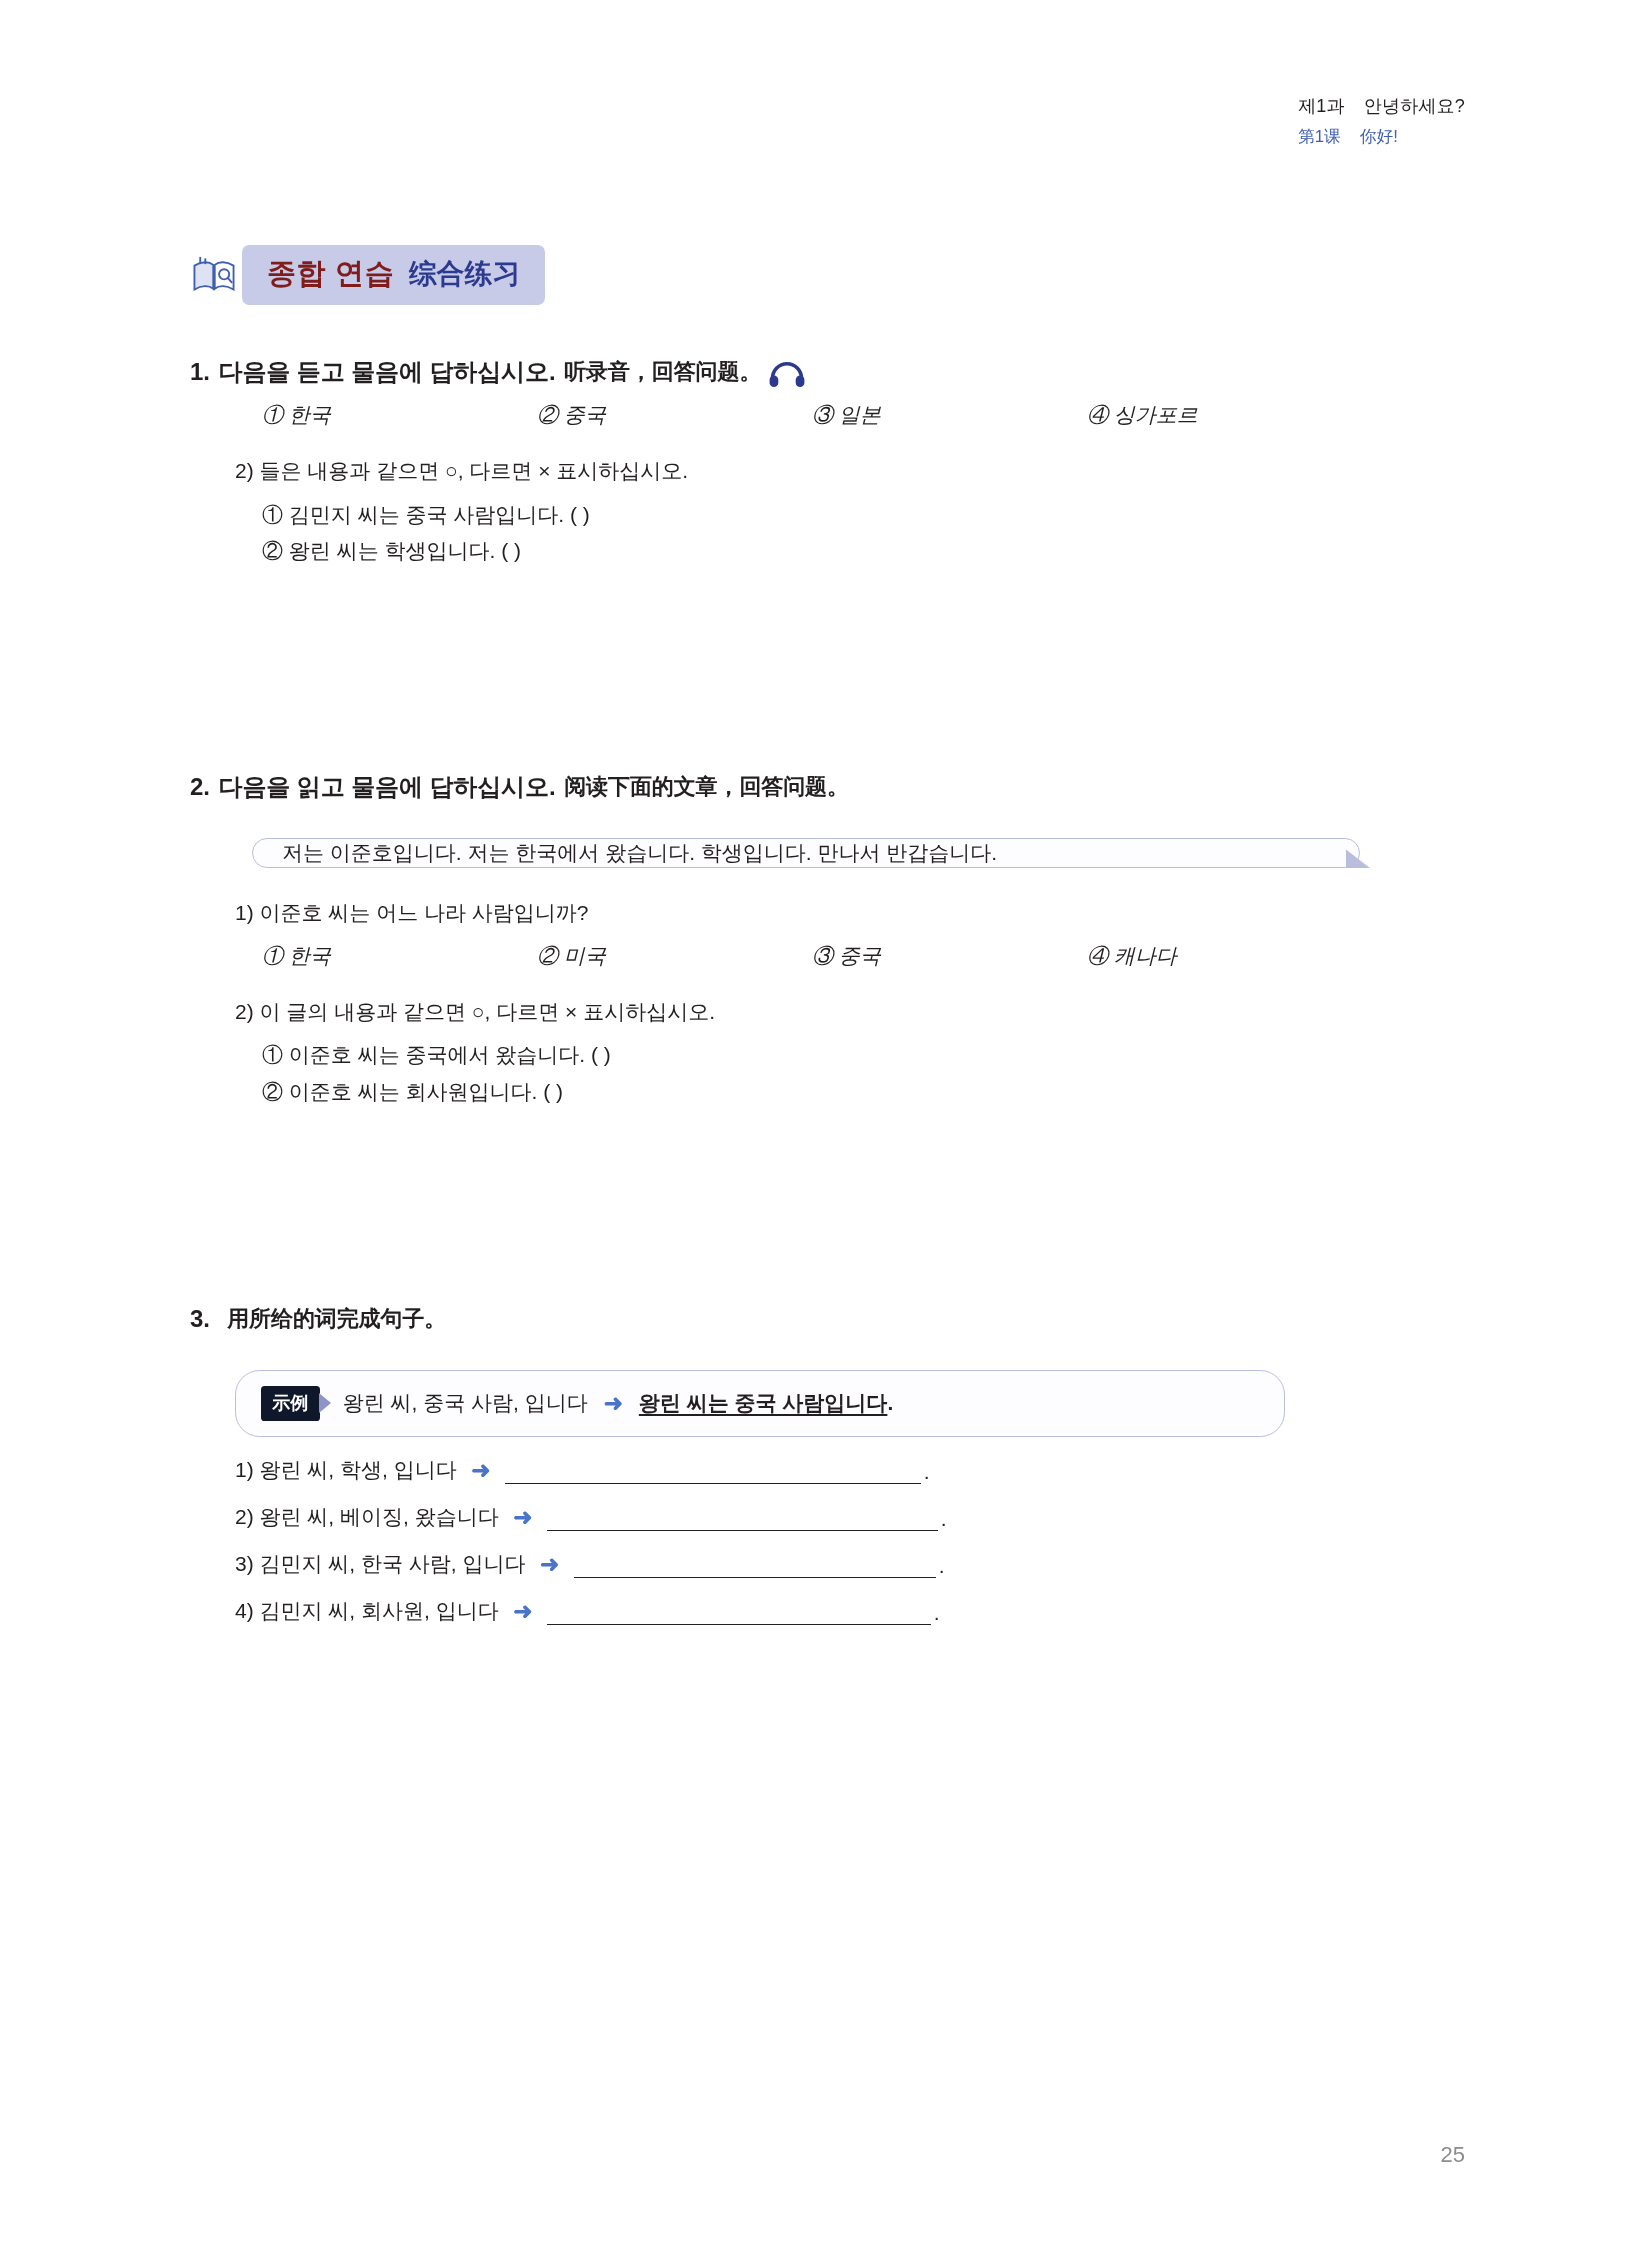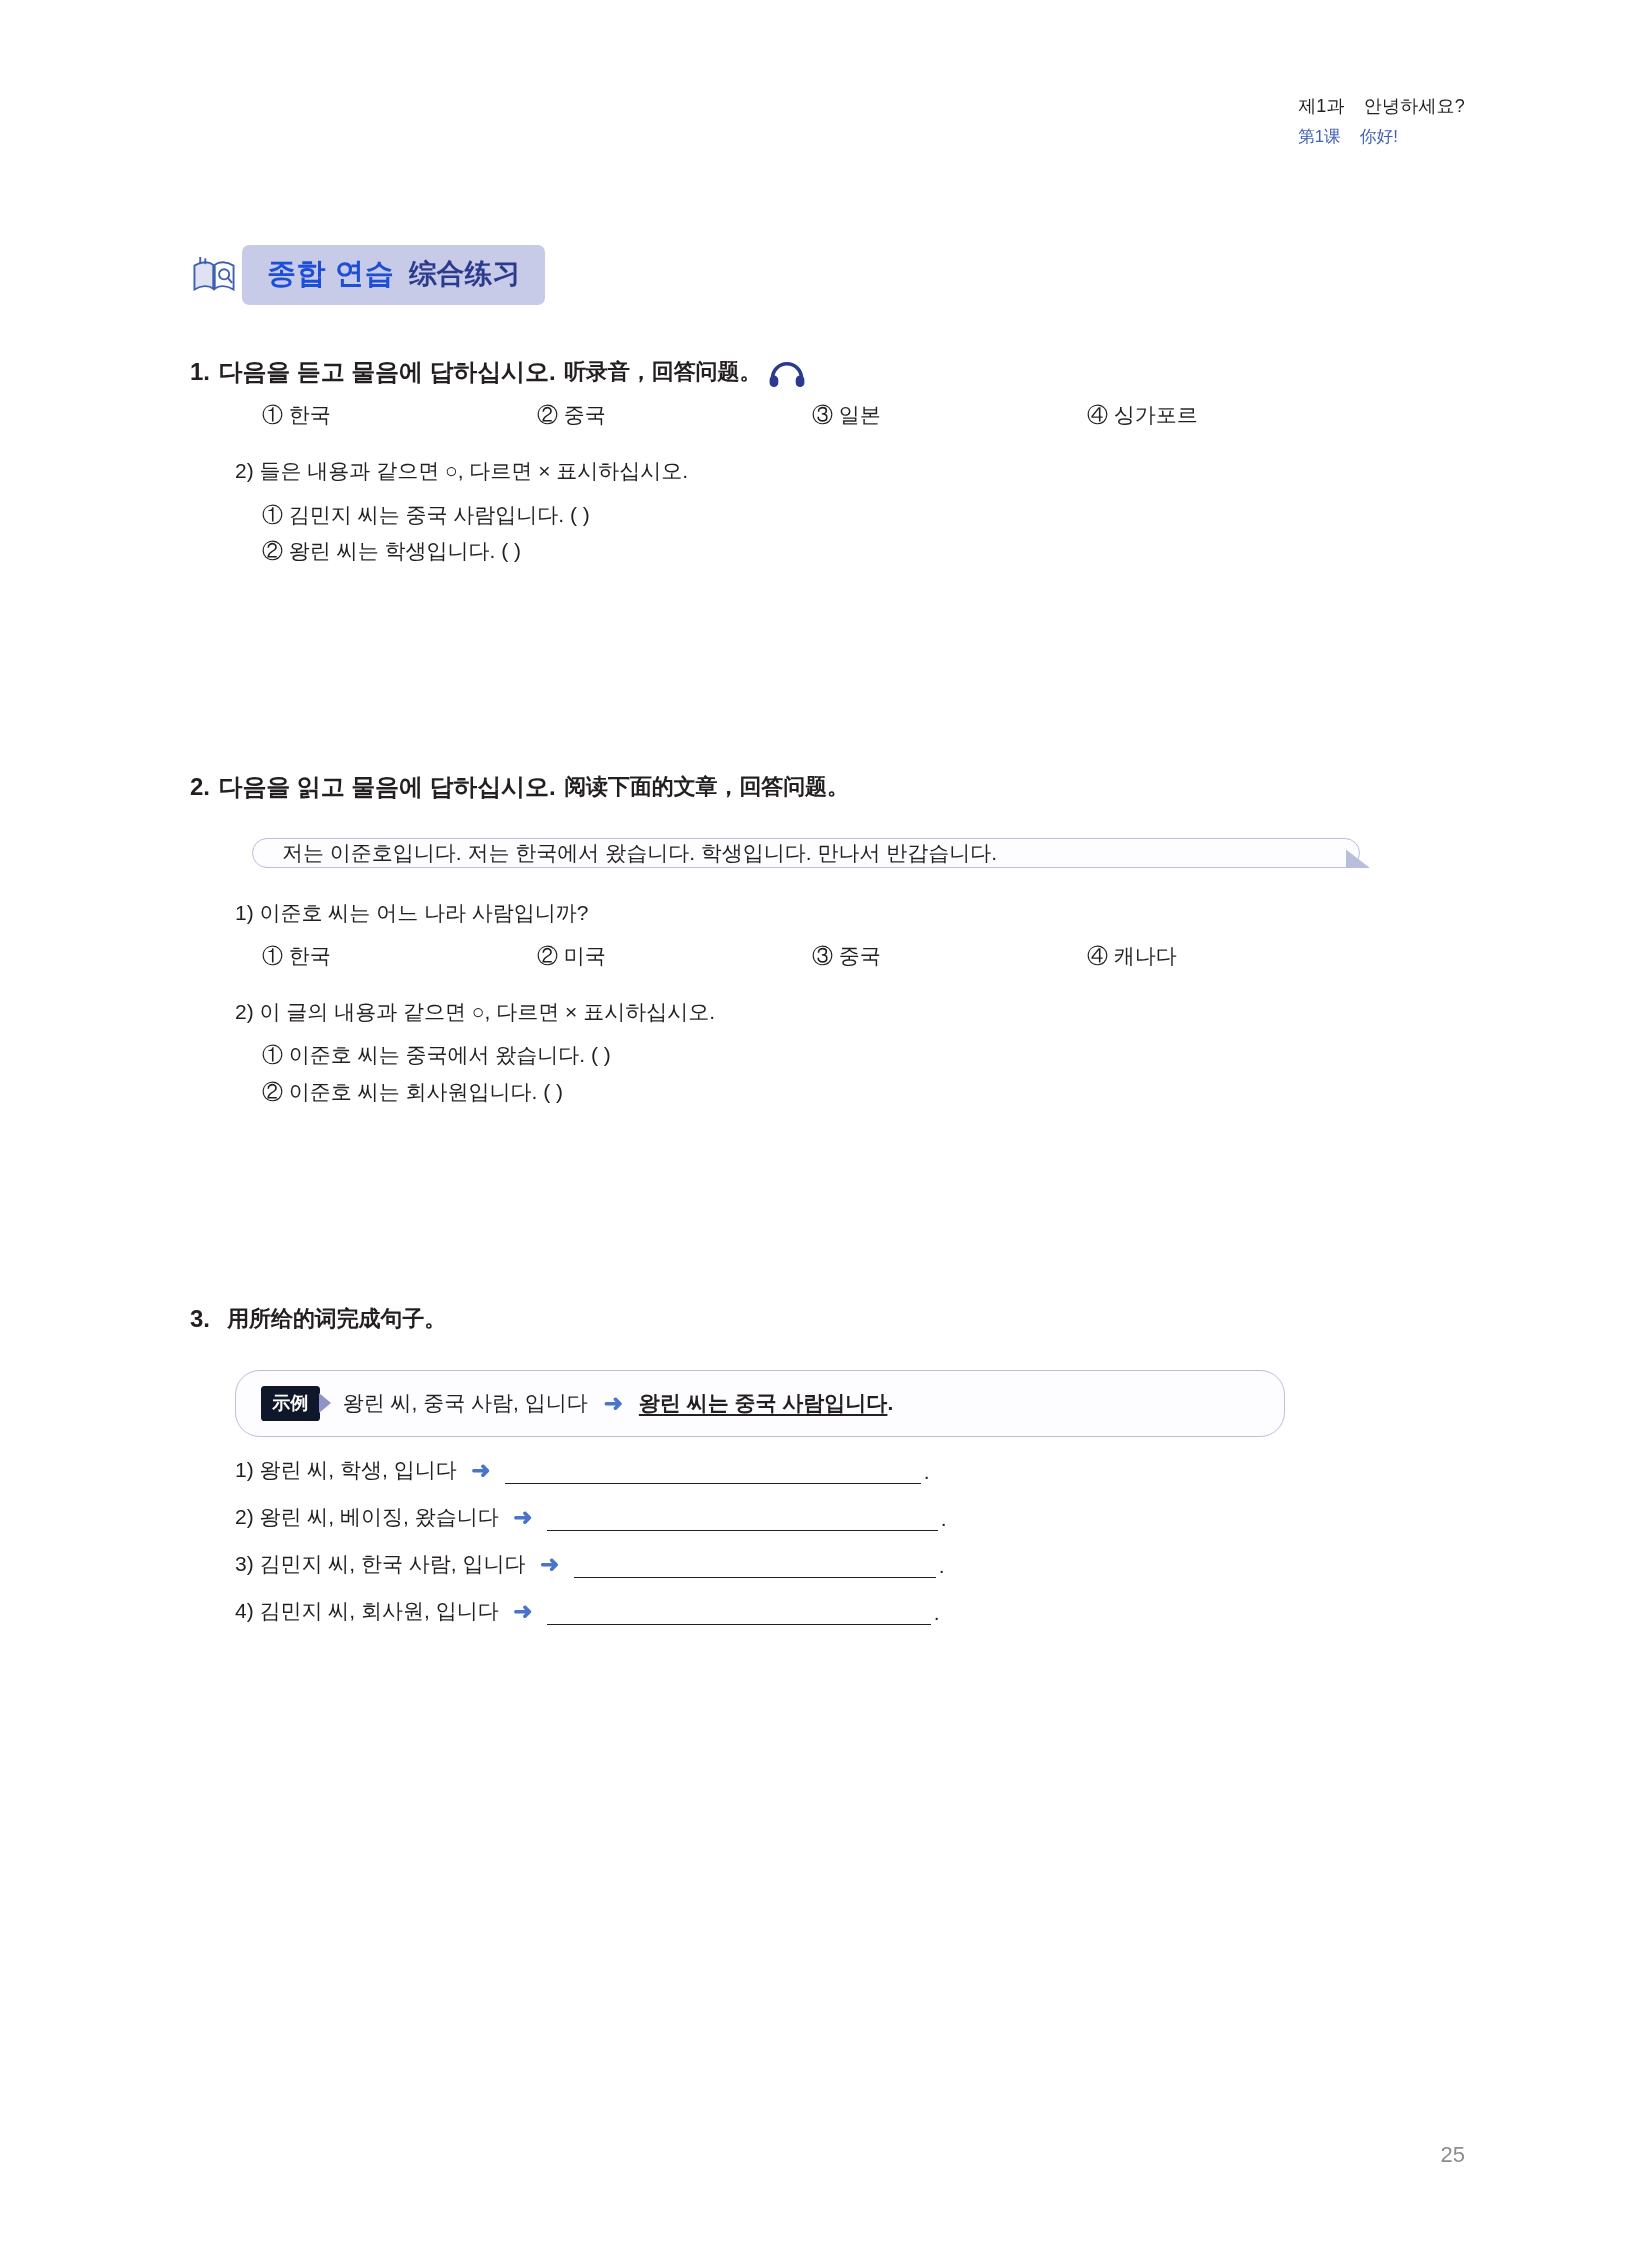--- a/index.html
+++ b/index.html
@@ -62,21 +62,21 @@
     background: #c8cbe8;
     border-radius: 7.2px;
     padding: 9.4px 24.6px 11px 24.6px;
     display: flex;
     align-items: baseline;
     gap: 14.5px;
   }
   .banner-pill .t-ko {
     font-size: 29px;
     font-weight: bold;
-    color: #1d4ed8;
+    color: #7f1d1d;
     letter-spacing: 0.7px;
   }
   .banner-pill .t-zh {
     font-size: 27.5px;
     font-weight: bold;
     color: #2b3a8f;
     letter-spacing: 0.4px;
   }
 
   
@@ -102,20 +102,21 @@
 
   .choices {
     display: flex;
     margin-left: 72px;
     margin-top: 13px;
     font-size: 21px;
   }
   .choices .ch {
     width: 275px;
     white-space: nowrap;
+    font-style: italic;
   }
   .choices .ch:last-child { width: auto; }
 
   .items {
     margin-left: 72px;
     margin-top: 10px;
     font-size: 21px;
     line-height: 1.75;
   }
 

